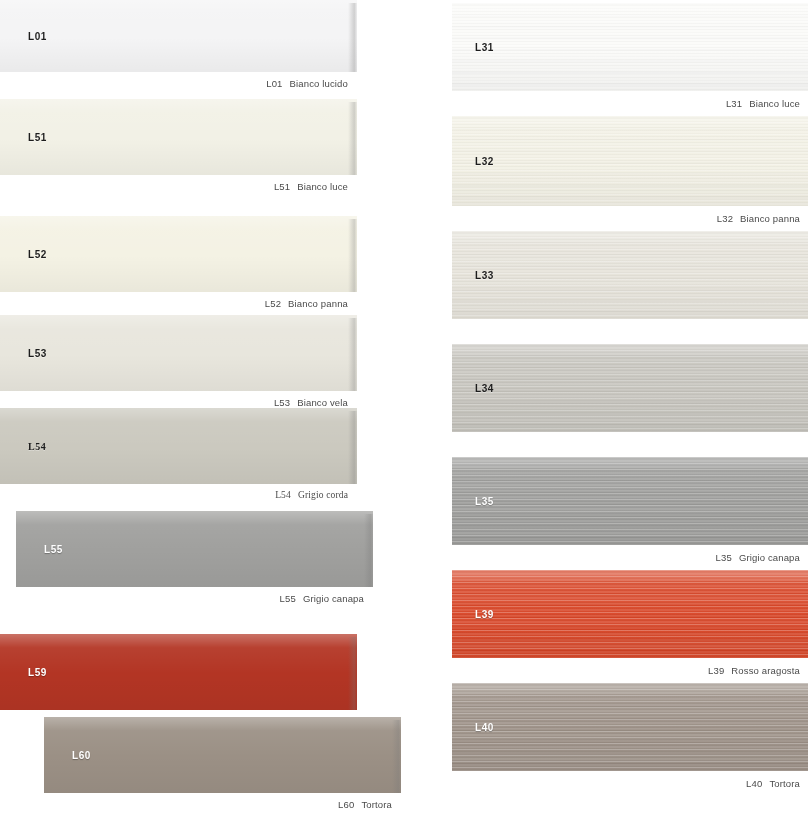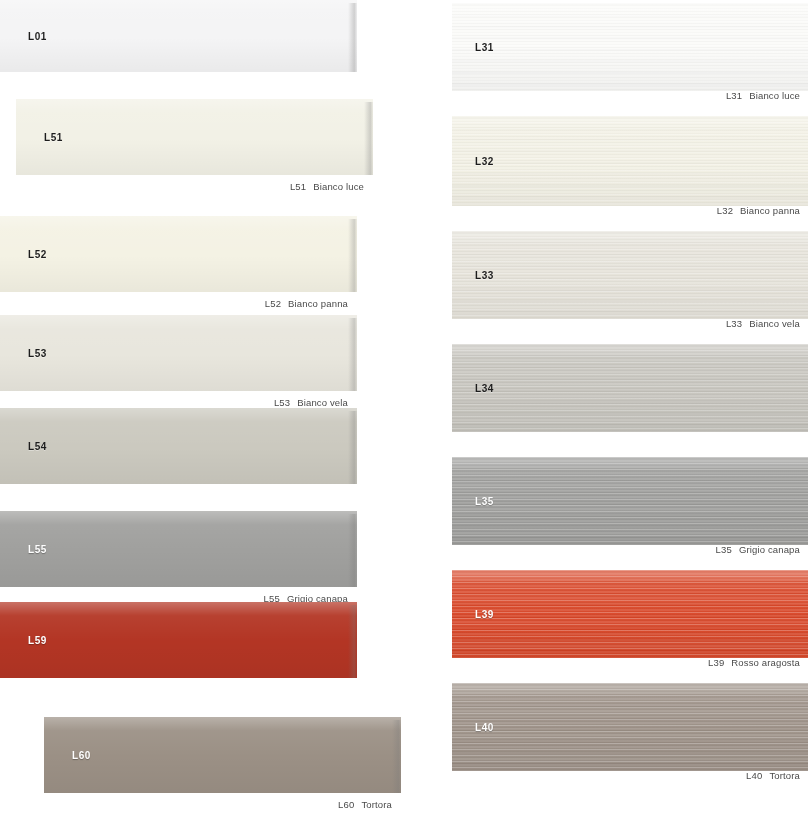--- a/index.html
+++ b/index.html
@@ -107,73 +107,75 @@
   .caption{
     font-size:9.5px;
     color:#4a4a4a;
     text-align:right;
     white-space:nowrap;
     letter-spacing:.15px;
     line-height:1;
   }
   .caption .code{margin-right:7px;}
   #col-left .caption{padding-right:9px;padding-top:7px;}
-  #col-right .caption{padding-right:8px;}
+  #col-right .caption{padding-right:8px;padding-top:8px;}
 
   
   #col-right .swatch{width:372px;}
   #col-right .caption{width:348px;}
 </style>
 </head>
 <body>
 
 <div id="page">
 
   <div class="column" id="col-left">
       <div class="swatch-row" style="position: absolute; top: 0px; left: 0px; width: 100%;">
         <div class="swatch" style="height: 72px; background: rgb(244, 244, 245);">
           <div class="sheen"></div>
           <span class="swatch-code code-dark">L01</span>
         </div>
-      </div>
-      <div class="swatch-row" style="position: absolute; top: 99px; left: 16px; width: 100%;">
+        <div class="caption"><span class="code">L01</span><span class="name">Bianco lucido</span></div>
+      </div>
+      <div class="swatch-row" style="position: absolute; top: 99px; left: 0px; width: 100%;">
         <div class="swatch" style="height: 76px; background: rgb(242, 241, 230);">
           <div class="sheen"></div>
           <span class="swatch-code code-dark">L51</span>
         </div>
         <div class="caption"><span class="code">L51</span><span class="name">Bianco luce</span></div>
       </div>
       <div class="swatch-row" style="position: absolute; top: 202px; left: 0px; width: 100%; margin-top: 14px;">
         <div class="swatch" style="height: 76px; background: rgb(244, 242, 228);">
           <div class="sheen"></div>
           <span class="swatch-code code-dark">L52</span>
         </div>
         <div class="caption"><span class="code">L52</span><span class="name">Bianco panna</span></div>
       </div>
       <div class="swatch-row" style="position: absolute; top: 315px; left: 0px; width: 100%;">
         <div class="swatch" style="height: 76px; background: rgb(232, 230, 221);">
           <div class="sheen"></div>
           <span class="swatch-code code-dark">L53</span>
         </div>
         <div class="caption"><span class="code">L53</span><span class="name">Bianco vela</span></div>
       </div>
-      <div class="swatch-row" style="position: absolute; top: 408px; left: 0px; width: 100%;">
+      <div class="swatch-row" style="position: absolute; top: 408px; left: 0px; width: 100%; font-family: Liberation Serif, serif;">
         <div class="swatch" style="height: 76px; background: rgb(203, 201, 191);">
           <div class="sheen"></div>
           <span class="swatch-code code-dark">L54</span>
         </div>
-      </div>
-      <div class="swatch-row" style="position: absolute; top: 511px; left: 0px; width: 100%;">
+        <div class="caption"><span class="code">L54</span><span class="name">Grigio corda</span></div>
+      </div>
+      <div class="swatch-row" style="position: absolute; top: 511px; left: 16px; width: 100%;">
         <div class="swatch" style="height: 76px; background: rgb(160, 160, 158);">
           <div class="sheen"></div>
           <span class="swatch-code code-light">L55</span>
         </div>
         <div class="caption"><span class="code">L55</span><span class="name">Grigio canapa</span></div>
       </div>
-      <div class="swatch-row" style="position: absolute; top: 602px; left: 0px; width: 100%;">
+      <div class="swatch-row" style="position: absolute; top: 634px; left: 0px; width: 100%;">
         <div class="swatch" style="height: 76px; background: rgb(179, 53, 36);">
           <div class="sheen"></div>
           <span class="swatch-code code-light">L59</span>
         </div>
       </div>
       <div class="swatch-row" style="position: absolute; top: 717px; left: 0px; width: 100%; margin-left: 44px;">
         <div class="swatch" style="height: 76px; background: rgb(155, 144, 133);">
           <div class="sheen"></div>
           <span class="swatch-code code-light">L60</span>
         </div>
@@ -196,21 +198,20 @@
           <span class="swatch-code code-dark">L32</span>
         </div>
         <div class="caption"><span class="code">L32</span><span class="name">Bianco panna</span></div>
       </div>
       <div class="swatch-row" style="position: absolute; top: 231px; left: 0px; width: 100%;">
         <div class="swatch" style="height: 88px; background: rgb(230, 227, 218);">
           <div class="grain"></div>
           <div class="sheen"></div>
           <span class="swatch-code code-dark">L33</span>
         </div>
-        <div class="caption"><span class="code">L33</span><span class="name">Bianco vela</span></div>
       </div>
       <div class="swatch-row" style="position: absolute; top: 344px; left: 0px; width: 100%;">
         <div class="swatch" style="height: 88px; background: rgb(198, 196, 189);">
           <div class="grain"></div>
           <div class="sheen"></div>
           <span class="swatch-code code-dark">L34</span>
         </div>
       </div>
       <div class="swatch-row" style="position: absolute; top: 457px; left: 0px; width: 100%;">
         <div class="swatch" style="height: 88px; background: rgb(156, 156, 154);">

